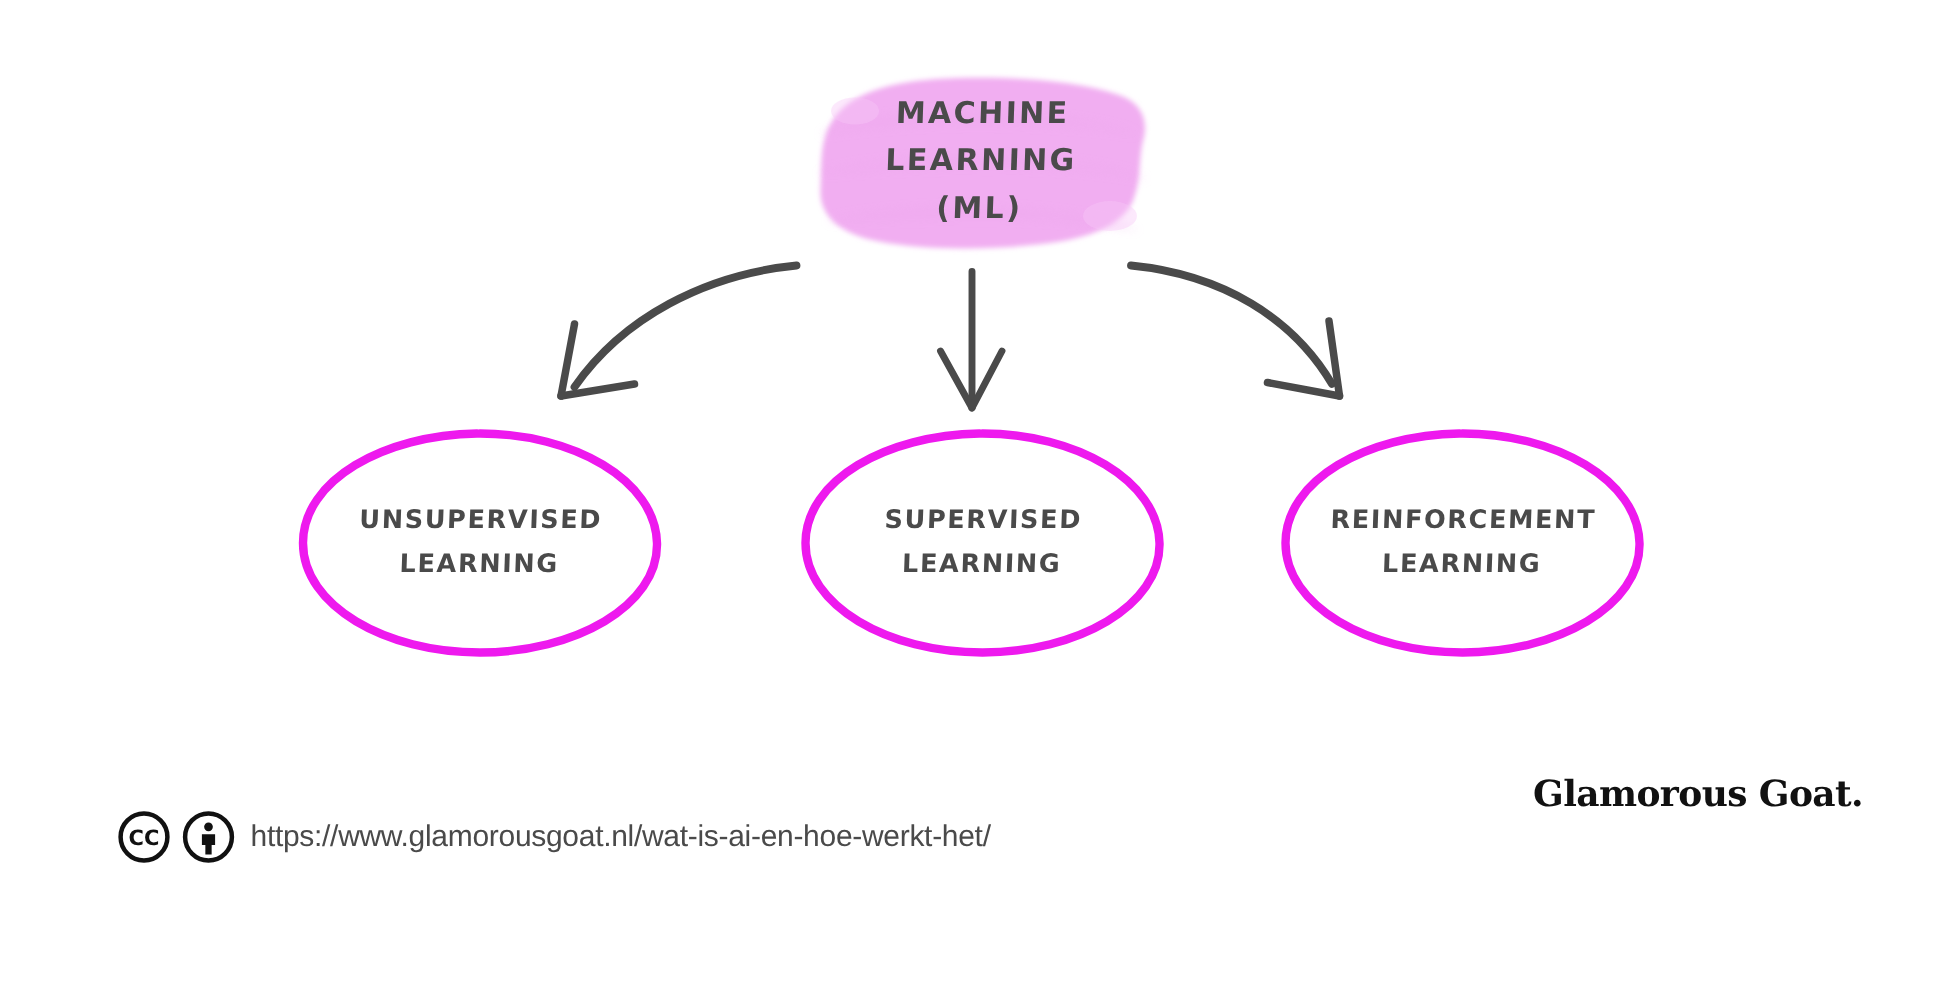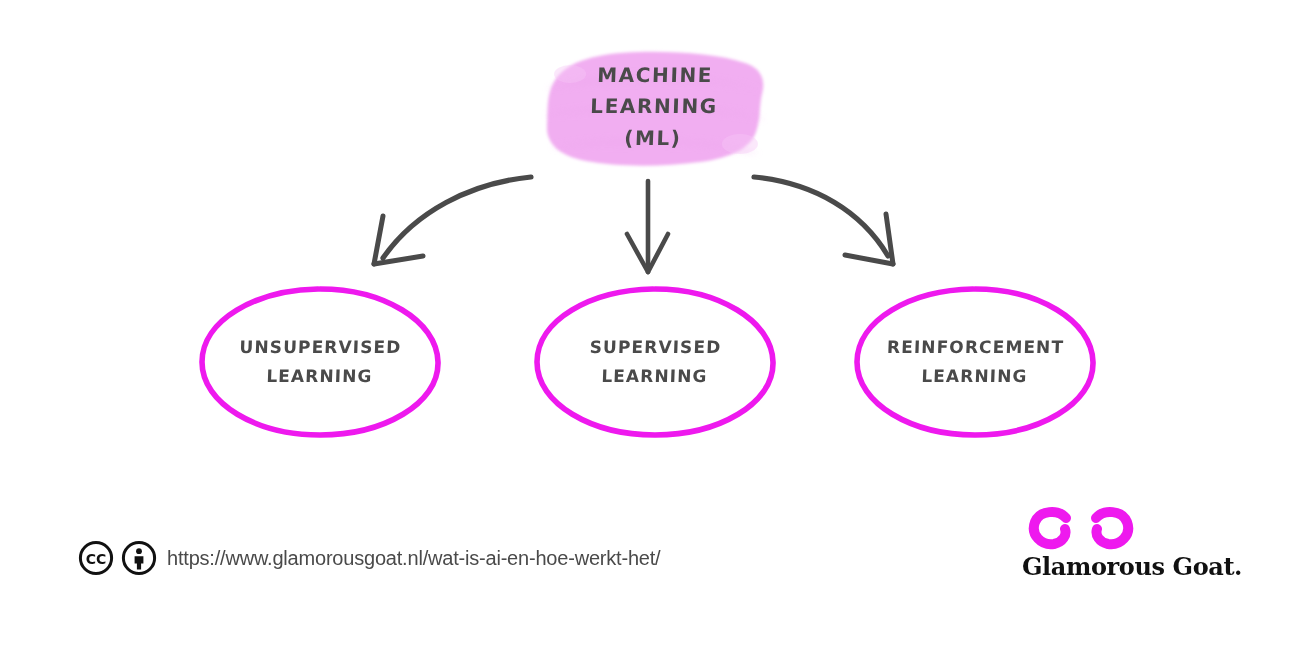--- a/index.html
+++ b/index.html
@@ -115,21 +115,21 @@
     letter-spacing: -0.2px;
     white-space: nowrap;
   }
 
   .brand {
     position: absolute;
     left: 1022px;
     top: 505px;
     width: 210px;
     display: flex;
-    flex-direction: column;
+    align-items: center;
     z-index: 3;
   }
   .brand-horns { display: block; }
   .brand-word {
     margin-top: 1px;
     color: #111111;
     font-family: "DejaVu Serif", serif;
     font-weight: 700;
     font-size: 24px;
     letter-spacing: -0.4px;

